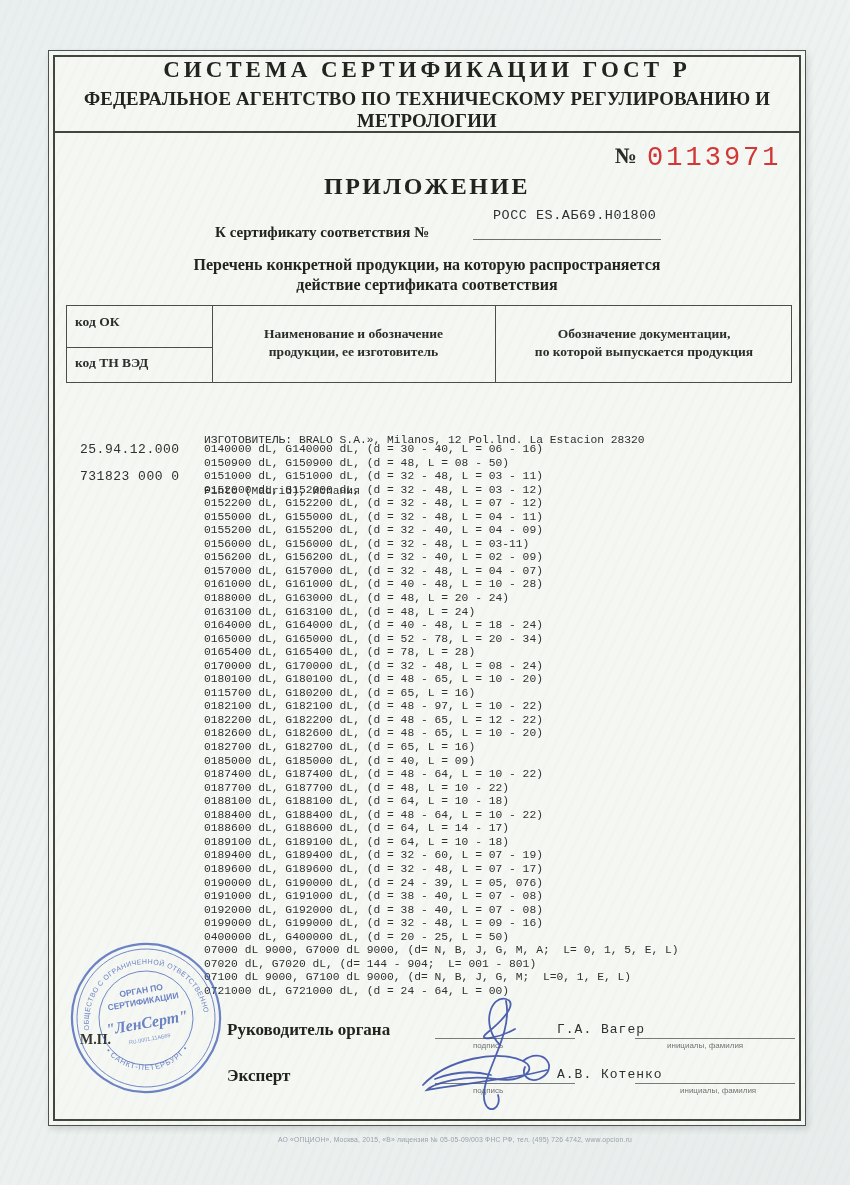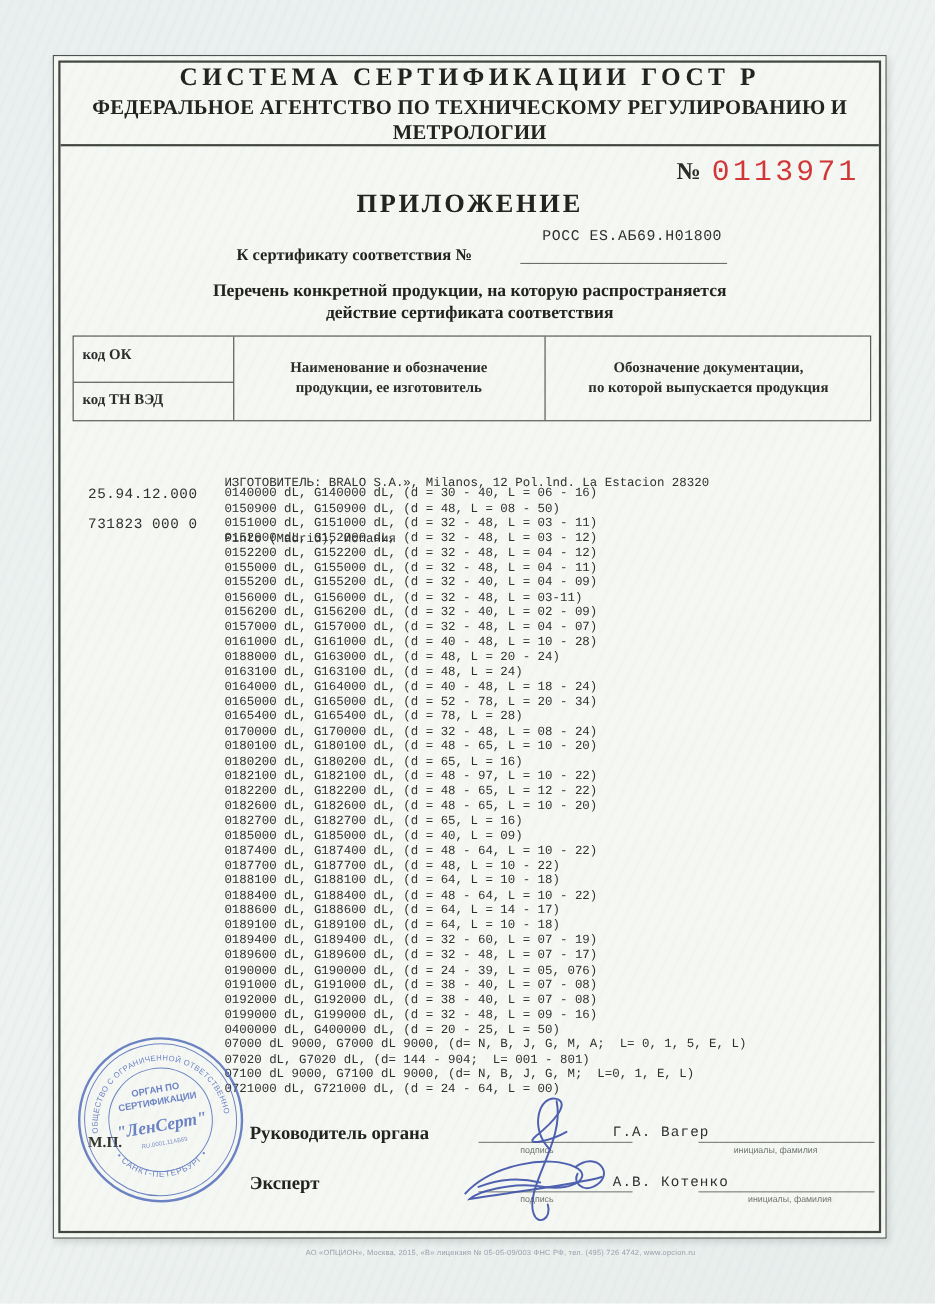--- a/index.html
+++ b/index.html
@@ -128,35 +128,35 @@
     </div>
 
     <div class="code-ok mono">25.94.12.000</div>
     <div class="code-tnved mono">731823 000 0</div>
 
     <div class="products mono">
         <div class="product-line">0140000 dL, G140000 dL, (d = 30 - 40, L = 06 - 16)</div>
         <div class="product-line">0150900 dL, G150900 dL, (d = 48, L = 08 - 50)</div>
         <div class="product-line">0151000 dL, G151000 dL, (d = 32 - 48, L = 03 - 11)</div>
         <div class="product-line">0152000 dL, G152000 dL, (d = 32 - 48, L = 03 - 12)</div>
-        <div class="product-line">0152200 dL, G152200 dL, (d = 32 - 48, L = 04 - 12)</div>
+        <div class="product-line">0152200 dL, G152200 dL, (d = 32 - 48, L = 07 - 12)</div>
         <div class="product-line">0155000 dL, G155000 dL, (d = 32 - 48, L = 04 - 11)</div>
         <div class="product-line">0155200 dL, G155200 dL, (d = 32 - 40, L = 04 - 09)</div>
         <div class="product-line">0156000 dL, G156000 dL, (d = 32 - 48, L = 03-11)</div>
         <div class="product-line">0156200 dL, G156200 dL, (d = 32 - 40, L = 02 - 09)</div>
         <div class="product-line">0157000 dL, G157000 dL, (d = 32 - 48, L = 04 - 07)</div>
         <div class="product-line">0161000 dL, G161000 dL, (d = 40 - 48, L = 10 - 28)</div>
         <div class="product-line">0188000 dL, G163000 dL, (d = 48, L = 20 - 24)</div>
         <div class="product-line">0163100 dL, G163100 dL, (d = 48, L = 24)</div>
         <div class="product-line">0164000 dL, G164000 dL, (d = 40 - 48, L = 18 - 24)</div>
         <div class="product-line">0165000 dL, G165000 dL, (d = 52 - 78, L = 20 - 34)</div>
         <div class="product-line">0165400 dL, G165400 dL, (d = 78, L = 28)</div>
         <div class="product-line">0170000 dL, G170000 dL, (d = 32 - 48, L = 08 - 24)</div>
         <div class="product-line">0180100 dL, G180100 dL, (d = 48 - 65, L = 10 - 20)</div>
-        <div class="product-line">0180200 dL, G180200 dL, (d = 65, L = 16)</div>
+        <div class="product-line">0115700 dL, G180200 dL, (d = 65, L = 16)</div>
         <div class="product-line">0182100 dL, G182100 dL, (d = 48 - 97, L = 10 - 22)</div>
         <div class="product-line">0182200 dL, G182200 dL, (d = 48 - 65, L = 12 - 22)</div>
         <div class="product-line">0182600 dL, G182600 dL, (d = 48 - 65, L = 10 - 20)</div>
         <div class="product-line">0182700 dL, G182700 dL, (d = 65, L = 16)</div>
         <div class="product-line">0185000 dL, G185000 dL, (d = 40, L = 09)</div>
         <div class="product-line">0187400 dL, G187400 dL, (d = 48 - 64, L = 10 - 22)</div>
         <div class="product-line">0187700 dL, G187700 dL, (d = 48, L = 10 - 22)</div>
         <div class="product-line">0188100 dL, G188100 dL, (d = 64, L = 10 - 18)</div>
         <div class="product-line">0188400 dL, G188400 dL, (d = 48 - 64, L = 10 - 22)</div>
         <div class="product-line">0188600 dL, G188600 dL, (d = 64, L = 14 - 17)</div>

